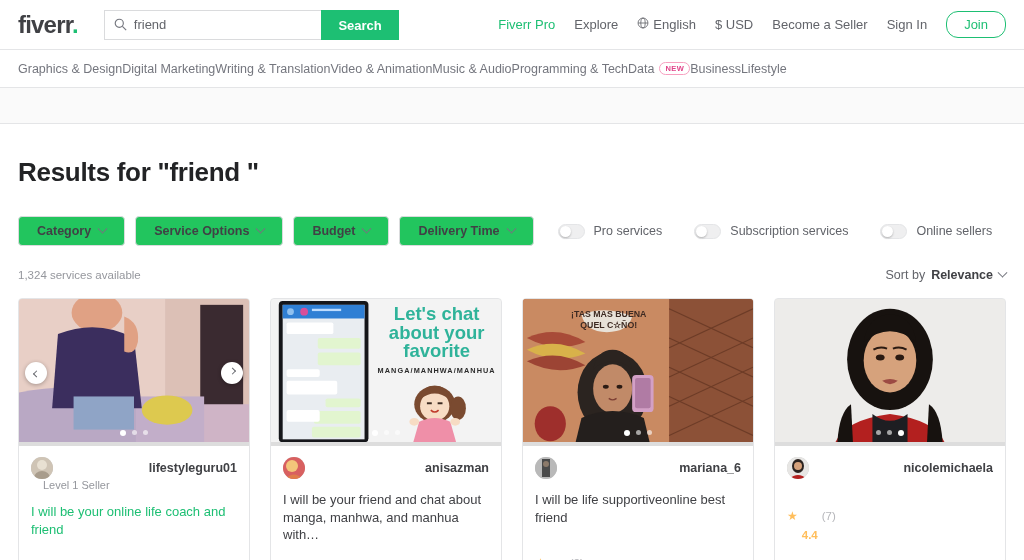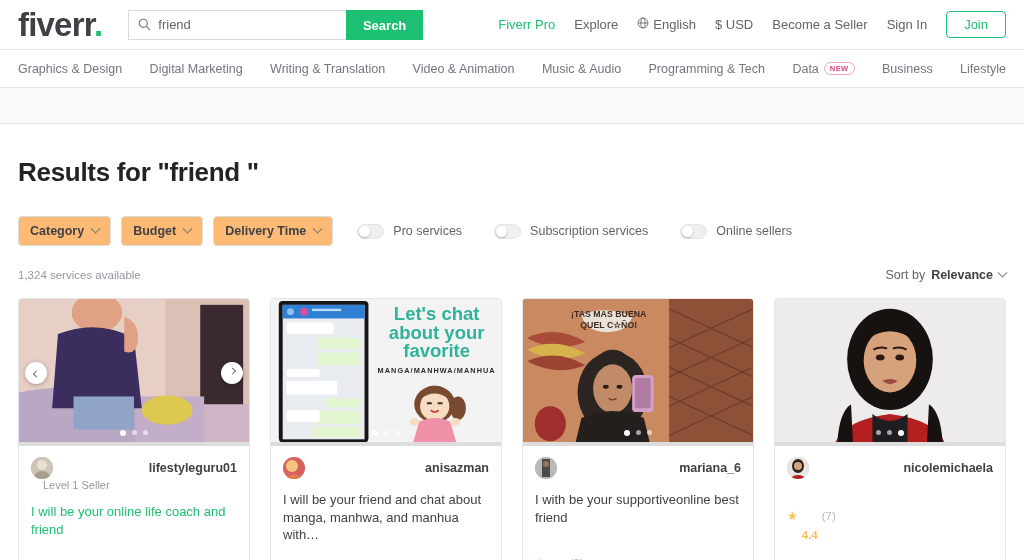--- a/index.html
+++ b/index.html
@@ -18,21 +18,21 @@
   .topbar {
     height: 50px;
     display: flex;
     align-items: center;
     padding: 0 18px;
     background: #fff;
     border-bottom: 1px solid #e4e5e7;
   }
 
   .logo {
-    font-size: 33px;
+    font-size: 24px;
     font-weight: 700;
     letter-spacing: -0.8px;
     color: #404145;
     line-height: 1;
     user-select: none;
     padding-right: 6px;
   }
   .logo .dot { color: #1dbf73; }
 
   .searchwrap {
@@ -90,38 +90,37 @@
   .topnav a.pro { color: #1dbf73; font-weight: 400; }
   .nav-globe {
     display: inline-flex;
     align-items: center;
     gap: 4px;
   }
   .join-btn {
     border: 1px solid #1dbf73;
     color: #1dbf73;
     background: #fff;
-    border-radius: 4px;
+    border-radius: 12px;
     font-size: 13px;
     font-family: "Liberation Sans", sans-serif;
     padding: 5px 17px;
     cursor: pointer;
   }
 
   
   .catbar {
     height: 38px;
     display: flex;
     align-items: center;
     padding: 0 18px;
     gap: 0;
     border-bottom: 1px solid #e4e5e7;
     background: #fff;
     font-size: 12.5px;
-    justify-content: space-between;
   }
   .catbar a {
     color: #74767e;
     text-decoration: none;
     white-space: nowrap;
     cursor: pointer;
     display: inline-flex;
     align-items: center;
     gap: 5px;
   }
@@ -156,25 +155,25 @@
 
   .filters {
     display: flex;
     align-items: center;
     gap: 10px;
     margin-top: 28px;
   }
   .filter-pill {
     border: 1px solid #dadbdd;
     border-radius: 4px;
-    background: #fdba74;
+    background: #22c55e;
     font-size: 12.5px;
     font-weight: 700;
     color: #404145;
-    padding: 7px 11px;
+    padding: 7px 18px;
     display: inline-flex;
     align-items: center;
     gap: 8px;
     cursor: pointer;
     white-space: nowrap;
   }
   .chev {
     display: inline-block;
     width: 7px; height: 7px;
     border-right: 1.4px solid #74767e;
@@ -414,20 +413,24 @@
 
 <div class="greyband"></div>
 
 <div class="content">
 
   <h1 class="page-title">Results for "friend "</h1>
 
   <div class="filters">
     <button class="filter-pill">
       <span>Category</span>
+      <span class="chev"></span>
+    </button>
+    <button class="filter-pill">
+      <span>Service Options</span>
       <span class="chev"></span>
     </button>
     <button class="filter-pill">
       <span>Budget</span>
       <span class="chev"></span>
     </button>
     <button class="filter-pill">
       <span>Delivery Time</span>
       <span class="chev"></span>
     </button>
@@ -618,21 +621,21 @@
           <div class="avatar">
             <svg class="av" viewBox="0 0 22 22">
               <rect width="22" height="22" fill="#b9b9b9"></rect>
               <rect x="7" y="2" width="8" height="18" fill="#4a4a4a"></rect>
               <circle cx="11" cy="7" r="3" fill="#8c7a6a"></circle>
             </svg>
           </div>
           <span class="seller-name">mariana_6</span>
         </div>
 
-        <a class="gig-title">I with be your supportiveonline best friend</a>
+        <a class="gig-title">I will be life supportiveonline best friend</a>
         <div class="rating">
           <span class="star">★</span>
           <span class="score">5.0</span>
           <span class="rcount">(2)</span>
         </div>
       </div>
 
     </div>
 
     <div class="card">

